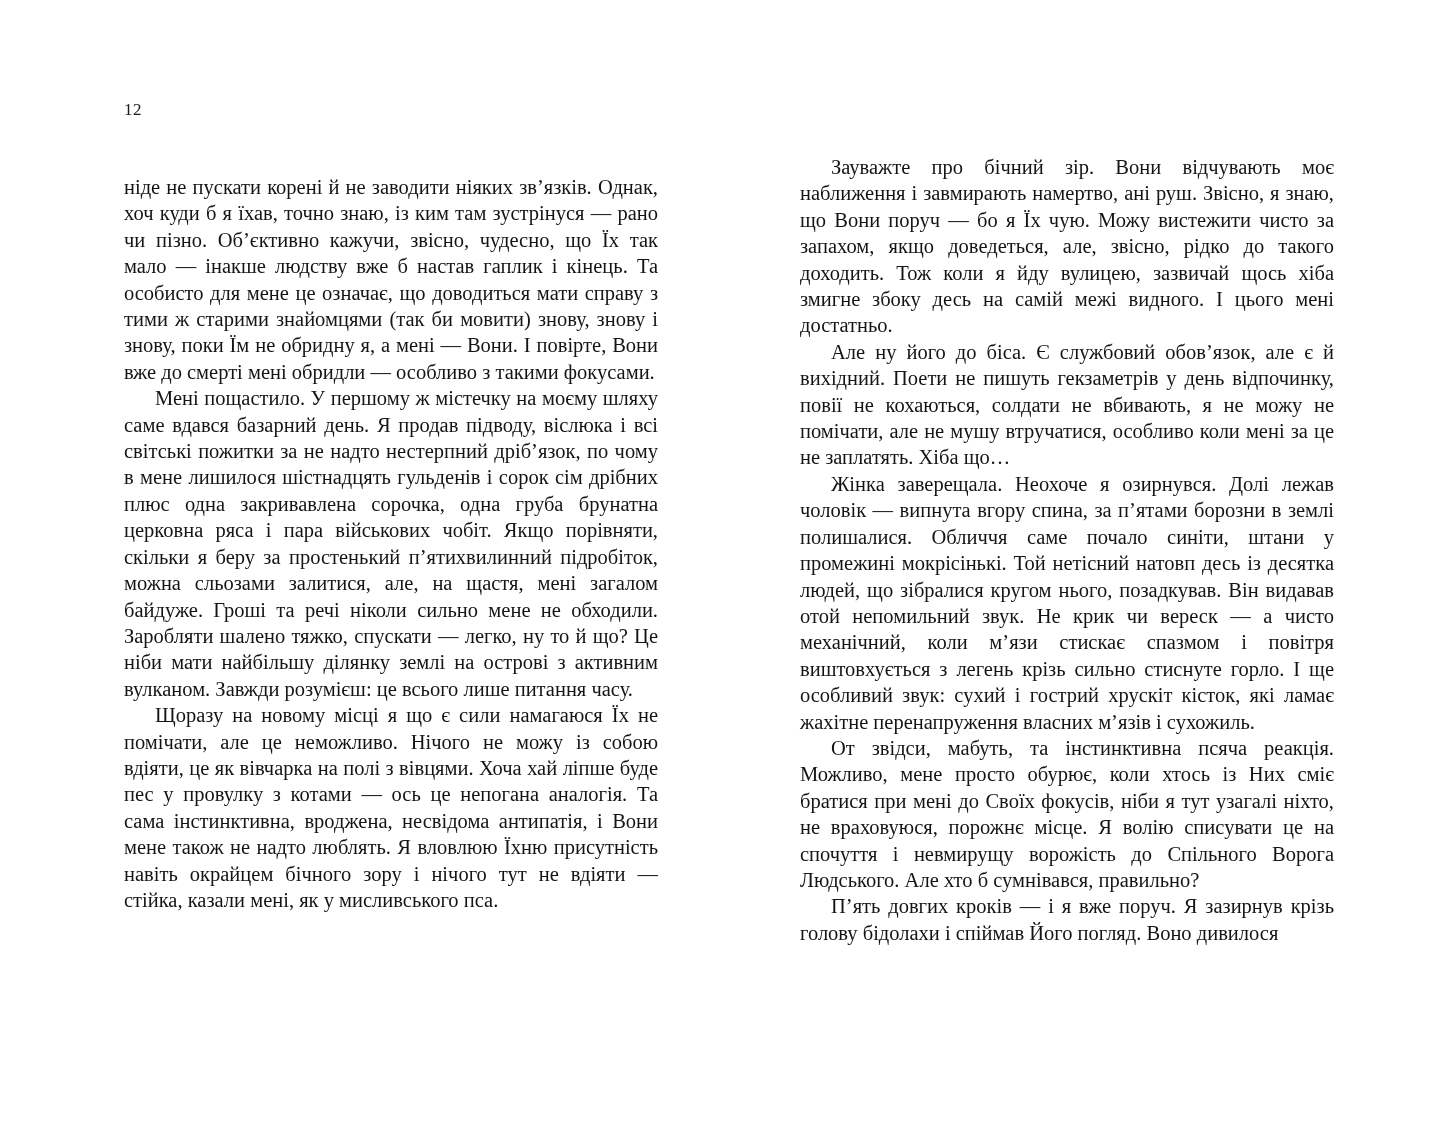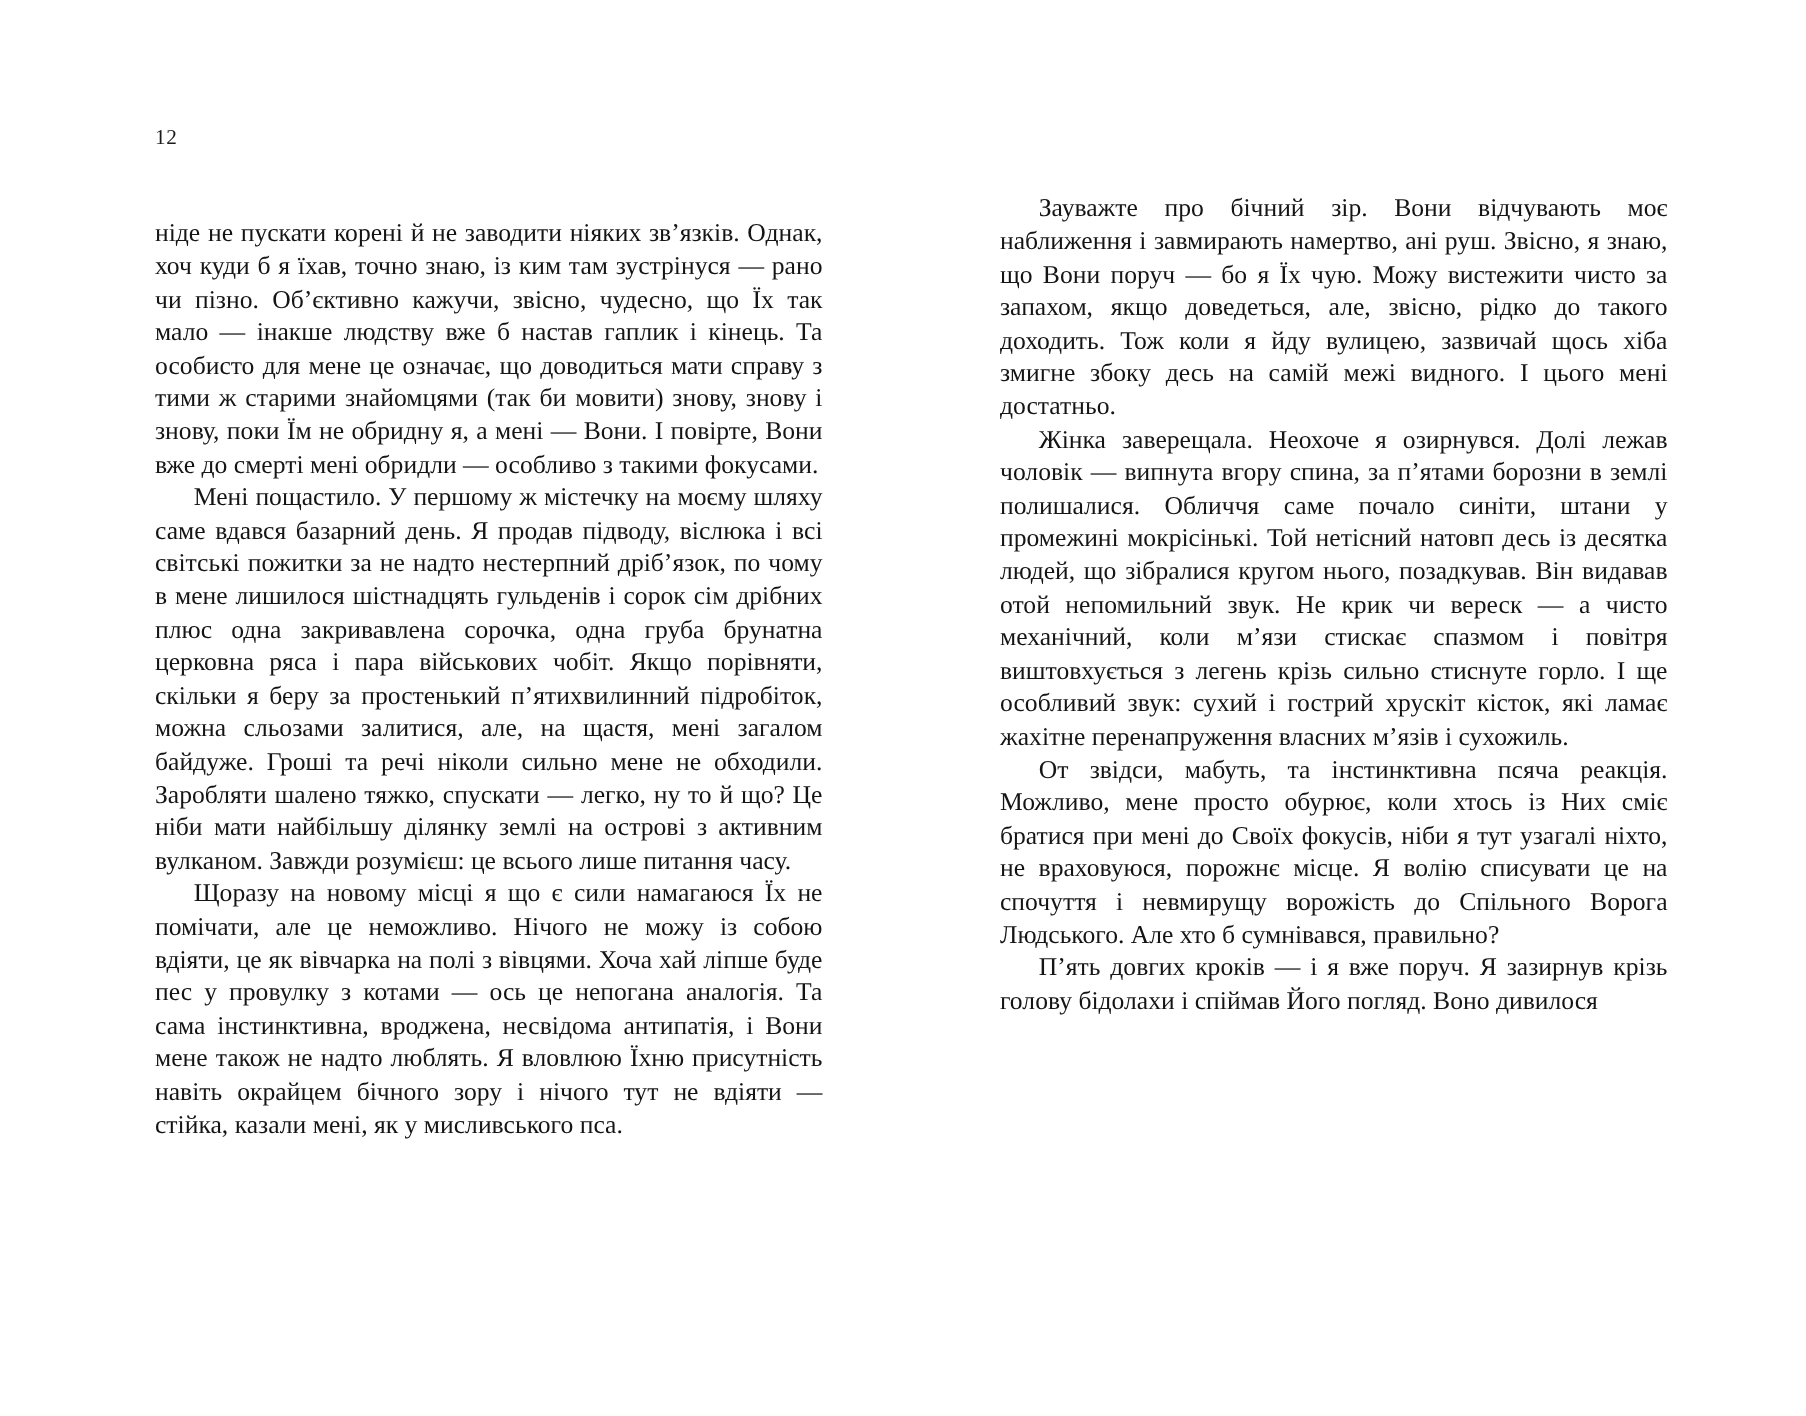--- a/index.html
+++ b/index.html
@@ -61,19 +61,20 @@
     <div class="page-body">
         <p class="para">ніде не пускати корені й не заводити ніяких зв’язків. Однак, хоч куди б я їхав, точно знаю, із ким там зустрінуся — рано чи пізно. Об’єктивно кажучи, звісно, чудесно, що Їх так мало — інакше людству вже б настав гаплик і кінець. Та особисто для мене це означає, що доводиться мати справу з тими ж старими знайомцями (так би мовити) знову, знову і знову, поки Їм не обридну я, а мені — Вони. І повірте, Вони вже до смерті мені обридли — особливо з такими фокусами.</p>
         <p class="para indent">Мені пощастило. У першому ж містечку на моєму шляху саме вдався базарний день. Я продав підводу, віслюка і всі світські пожитки за не надто нестерпний дріб’язок, по чому в мене лишилося шістнадцять гульденів і сорок сім дрібних плюс одна закривавлена сорочка, одна груба брунатна церковна ряса і пара військових чобіт. Якщо порівняти, скільки я беру за простенький п’ятихвилинний підробіток, можна сльозами залитися, але, на щастя, мені загалом байдуже. Гроші та речі ніколи сильно мене не обходили. Заробляти шалено тяжко, спускати — легко, ну то й що? Це ніби мати найбільшу ділянку землі на острові з активним вулканом. Завжди розумієш: це всього лише питання часу.</p>
         <p class="para indent">Щоразу на новому місці я що є сили намагаюся Їх не помічати, але це неможливо. Нічого не можу із собою вдіяти, це як вівчарка на полі з вівцями. Хоча хай ліпше буде пес у провулку з котами — ось це непогана аналогія. Та сама інстинктивна, вроджена, несвідома антипатія, і Вони мене також не надто люблять. Я вловлюю Їхню присутність навіть окрайцем бічного зору і нічого тут не вдіяти — стійка, казали мені, як у мисливського пса.</p>
       </div>
   </div>
 
   <div class="page page-right">
     <div class="page-body">
         <p class="para indent">Зауважте про бічний зір. Вони відчувають моє наближення і завмирають намертво, ані руш. Звісно, я знаю, що Вони поруч — бо я Їх чую. Можу вистежити чисто за запахом, якщо доведеться, але, звісно, рідко до такого доходить. Тож коли я йду вулицею, зазвичай щось хіба змигне збоку десь на самій межі видного. І цього мені достатньо.</p>
+        <p class="para indent">Але ну його до біса. Є службовий обов’язок, але є й вихідний. Поети не пишуть гекзаметрів у день відпочинку, повії не кохаються, солдати не вбивають, я не можу не помічати, але не мушу втручатися, особливо коли мені за це не заплатять. Хіба що…</p>
         <p class="para indent">Жінка заверещала. Неохоче я озирнувся. Долі лежав чоловік — випнута вгору спина, за п’ятами борозни в землі полишалися. Обличчя саме почало синіти, штани у промежині мокрісінькі. Той нетісний натовп десь із десятка людей, що зібралися кругом нього, позадкував. Він видавав отой непомильний звук. Не крик чи вереск — а чисто механічний, коли м’язи стискає спазмом і повітря виштовхується з легень крізь сильно стиснуте горло. І ще особливий звук: сухий і гострий хрускіт кісток, які ламає жахітне перенапруження власних м’язів і сухожиль.</p>
         <p class="para indent">От звідси, мабуть, та інстинктивна псяча реакція. Можливо, мене просто обурює, коли хтось із Них сміє братися при мені до Своїх фокусів, ніби я тут узагалі ніхто, не враховуюся, порожнє місце. Я волію списувати це на спочуття і невмирущу ворожість до Спільного Ворога Людського. Але хто б сумнівався, правильно?</p>
         <p class="para indent">П’ять довгих кроків — і я вже поруч. Я зазирнув крізь голову бідолахи і спіймав Його погляд. Воно дивилося</p>
       </div>
   </div>
 
 </div>
 
 </body></html>

